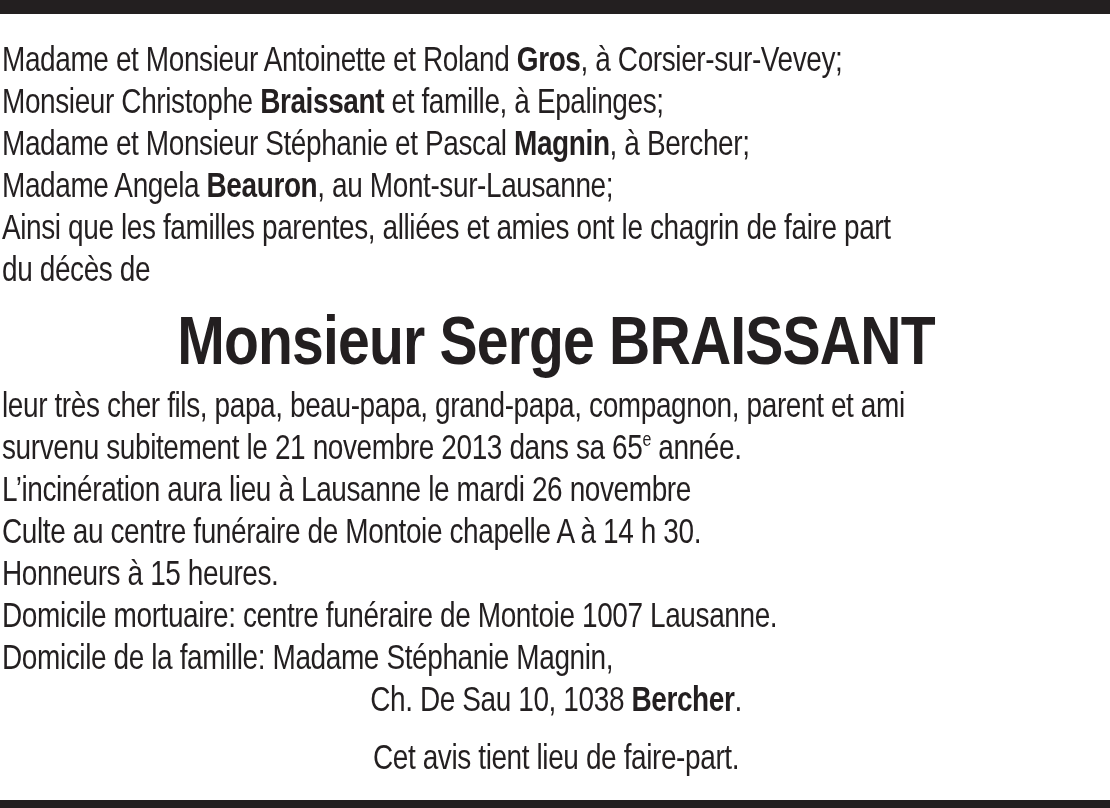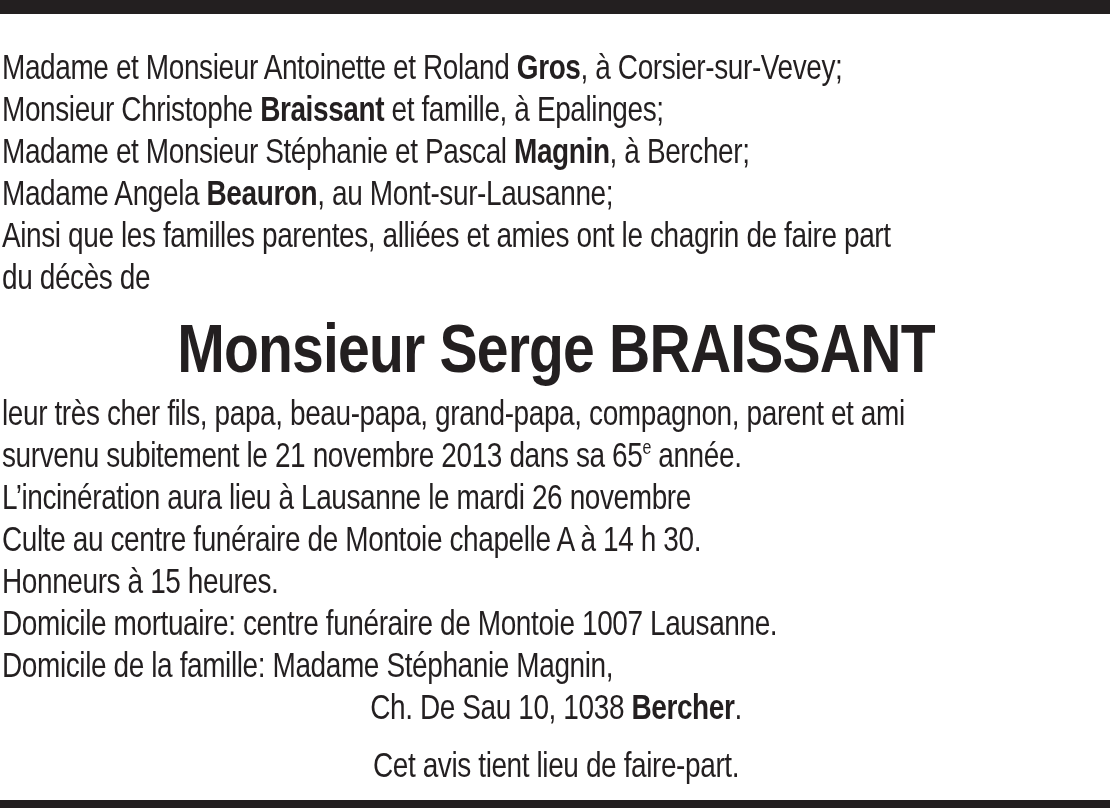--- a/index.html
+++ b/index.html
@@ -26,21 +26,21 @@
     position: absolute;
     bottom: 0; left: 0; right: 0;
     height: 8px;
     background: #231f20;
   }
   .content {
     position: absolute;
     top: 14px;
     left: 2px;
     right: 0;
-    padding-top: 32px;
+    padding-top: 24px;
   }
   .line {
     font-size: 35px;
     line-height: 42px;
     letter-spacing: -0.5px;
     white-space: nowrap;
     transform: scaleX(0.80);
     transform-origin: 0 50%;
   }
   .line .b {

